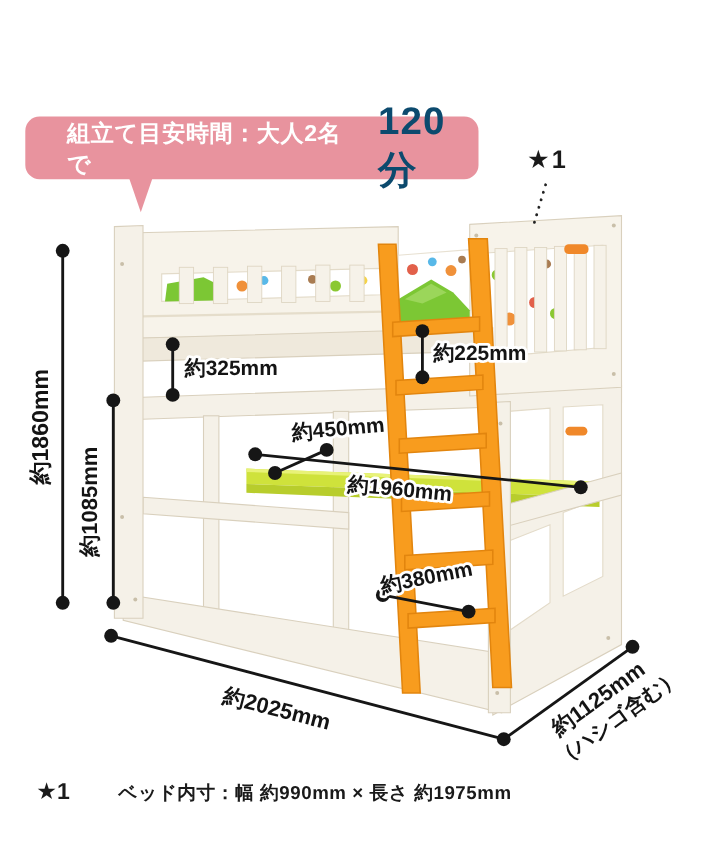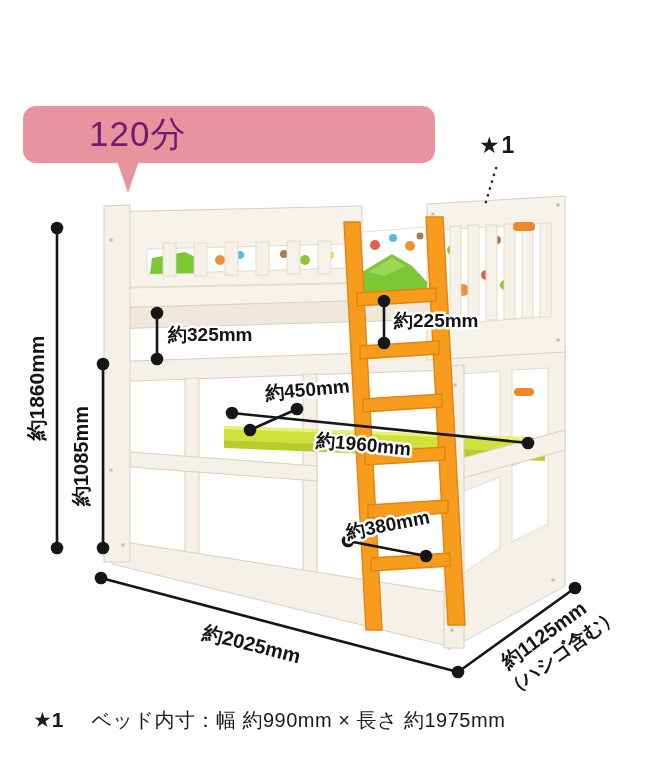--- a/index.html
+++ b/index.html
@@ -5,30 +5,30 @@
   html,body{margin:0;padding:0;background:#ffffff;}
   .page{position:relative;width:650px;height:770px;background:#ffffff;overflow:hidden;
         font-family:"Liberation Sans","DejaVu Sans",sans-serif;}
   
   .header-bar{position:absolute;left:0;top:33px;width:650px;height:52px;background:#e9edd8;}
   .header-title{line-height:52px;padding-left:30px;font-size:27px;font-weight:bold;color:#57a536;}
   
   .bubble{position:absolute;left:23px;top:106px;width:412px;height:57px;background:#e8939e;
           border-radius:13px;display:flex;align-items:center;padding-left:38px;box-sizing:border-box;}
   .bubble-lead{color:#ffffff;font-size:21px;font-weight:bold;letter-spacing:.5px;}
-  .bubble-time{color:#701a75;font-size:35px;font-weight:normal;margin-left:28px;letter-spacing:1px;}
+  .bubble-time{color:#0c4a6e;font-size:35px;font-weight:bold;margin-left:28px;letter-spacing:1px;}
   .bubble-tail{position:absolute;left:117px;top:161px;width:0;height:0;
                border-left:11px solid transparent;border-right:11px solid transparent;
                border-top:32px solid #e8939e;}
   
   .star-marker{position:absolute;left:479px;top:132px;font-size:23px;font-weight:bold;color:#1a1a1a;letter-spacing:2px;}
   
   .footnote{position:absolute;left:33px;top:707px;display:flex;align-items:baseline;color:#1a1a1a;}
   .footnote-marker{font-size:21px;font-weight:bold;}
-  .footnote-text{font-size:20px;font-weight:normal;margin-left:28px;letter-spacing:.5px;}
+  .footnote-text{font-size:17px;font-weight:bold;margin-left:44px;letter-spacing:.5px;}
   
   svg{position:absolute;left:0;top:0;}
   .dim-line{stroke:#161616;stroke-width:2.6;fill:none;}
   .dim-dot{fill:#161616;}
   .dim-label{font-family:"Liberation Sans","DejaVu Sans",sans-serif;font-weight:bold;font-size:19px;
              fill:#141414;paint-order:stroke;stroke:#ffffff;stroke-width:5px;stroke-linejoin:round;}
   .dim-label-lg{font-size:20px;}
   .dim-label-v{font-size:21px;}
   .wood{fill:#f5f1e8;stroke:#d9d0bd;stroke-width:1;}
   .wood-bright{fill:#f7f3ea;stroke:#d9d0bd;stroke-width:1;}
@@ -37,20 +37,21 @@
   .slat{fill:#f6f2e9;stroke:#ded5c2;stroke-width:.8;}
   .orange{fill:#f89c1e;stroke:#e2850e;stroke-width:1.4;}
 </style>
 </head>
 <body>
 
 <div class="page">
 
 
   <div class="bubble">
+    <span class="bubble-lead">組立て目安時間：大人2名で</span>
     <span class="bubble-time">120分</span>
   </div>
   <div class="bubble-tail"></div>
 
   <div class="star-marker">★1</div>
 
   <svg width="650" height="770" viewBox="0 0 650 770">
 
     <g>
 

